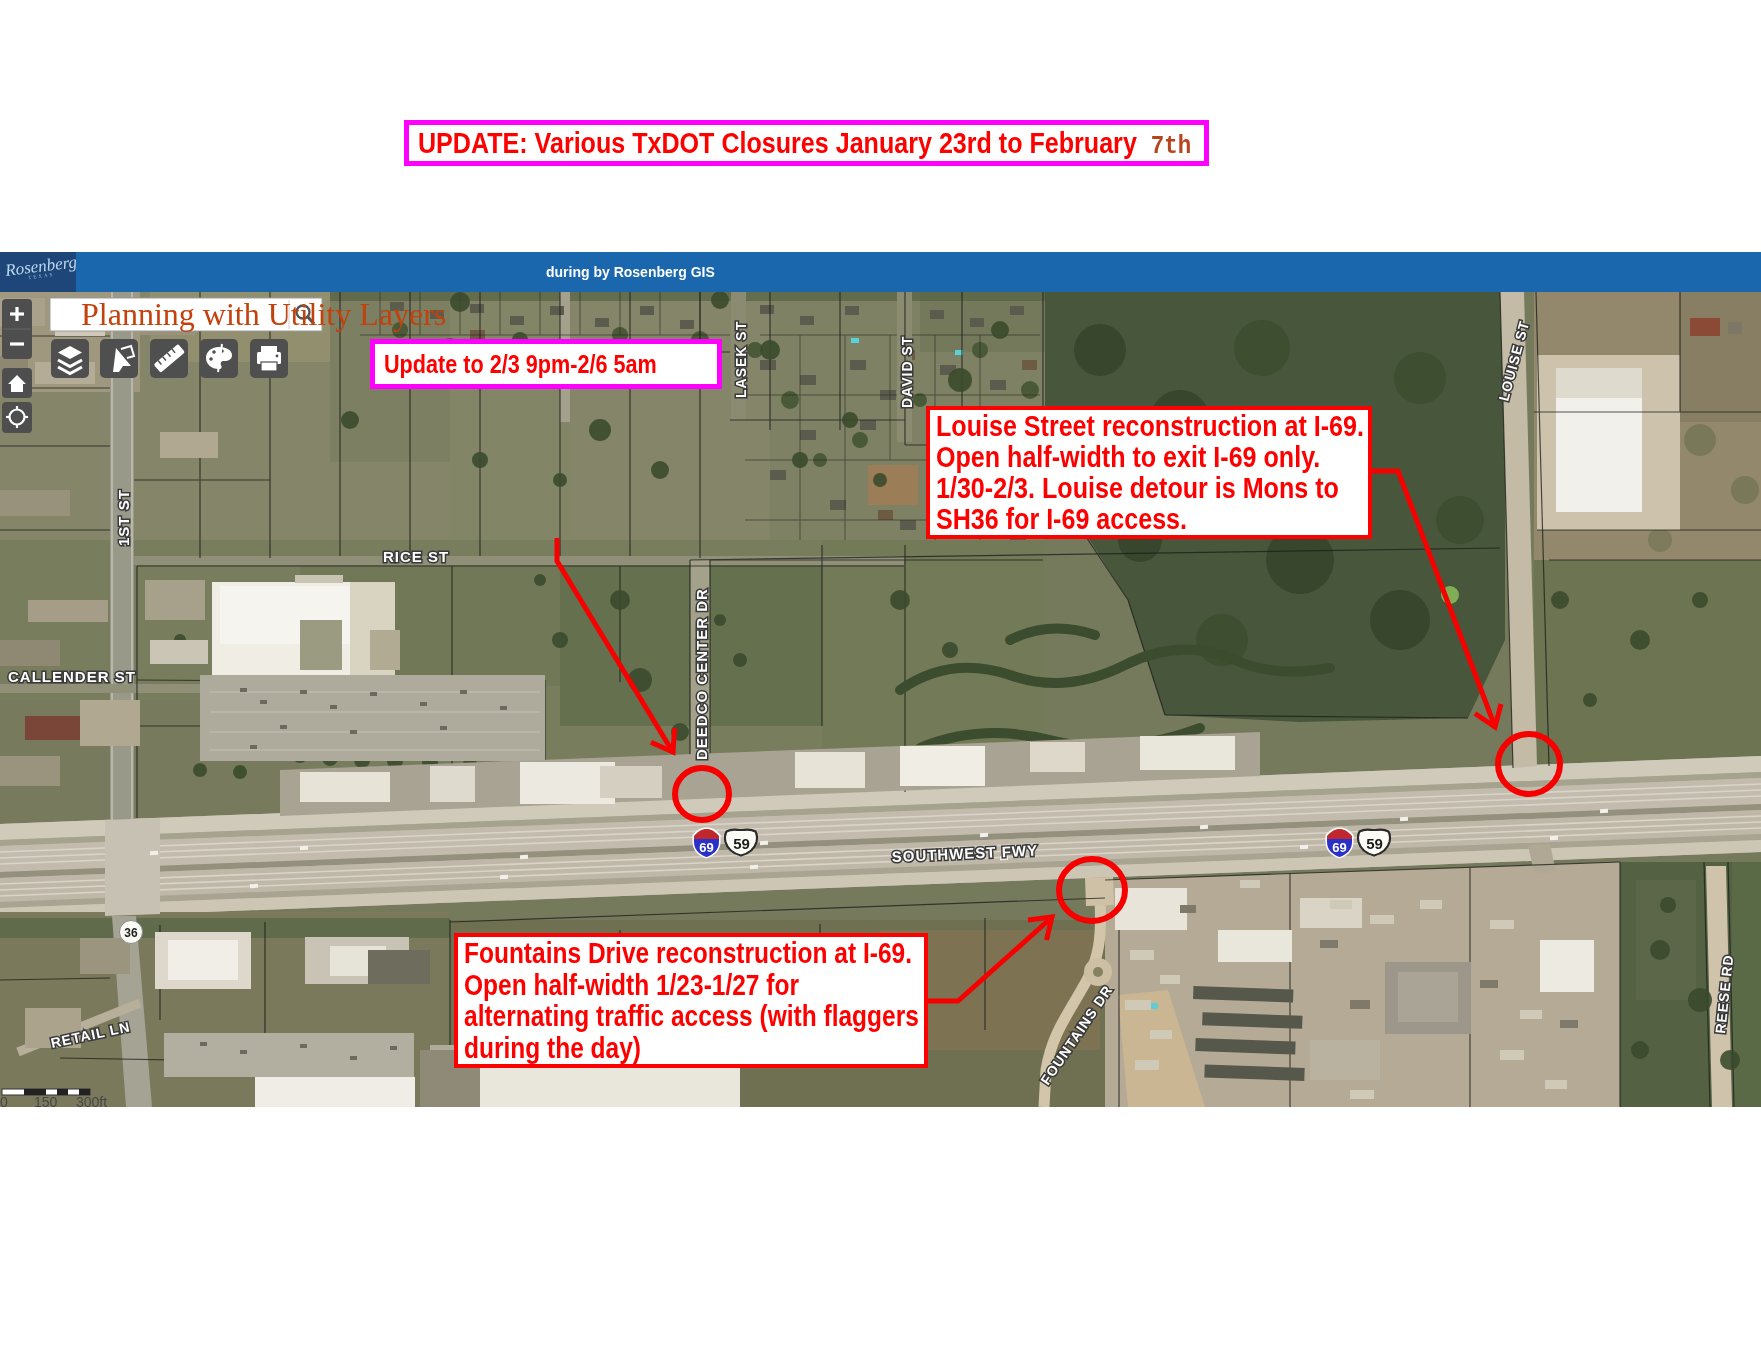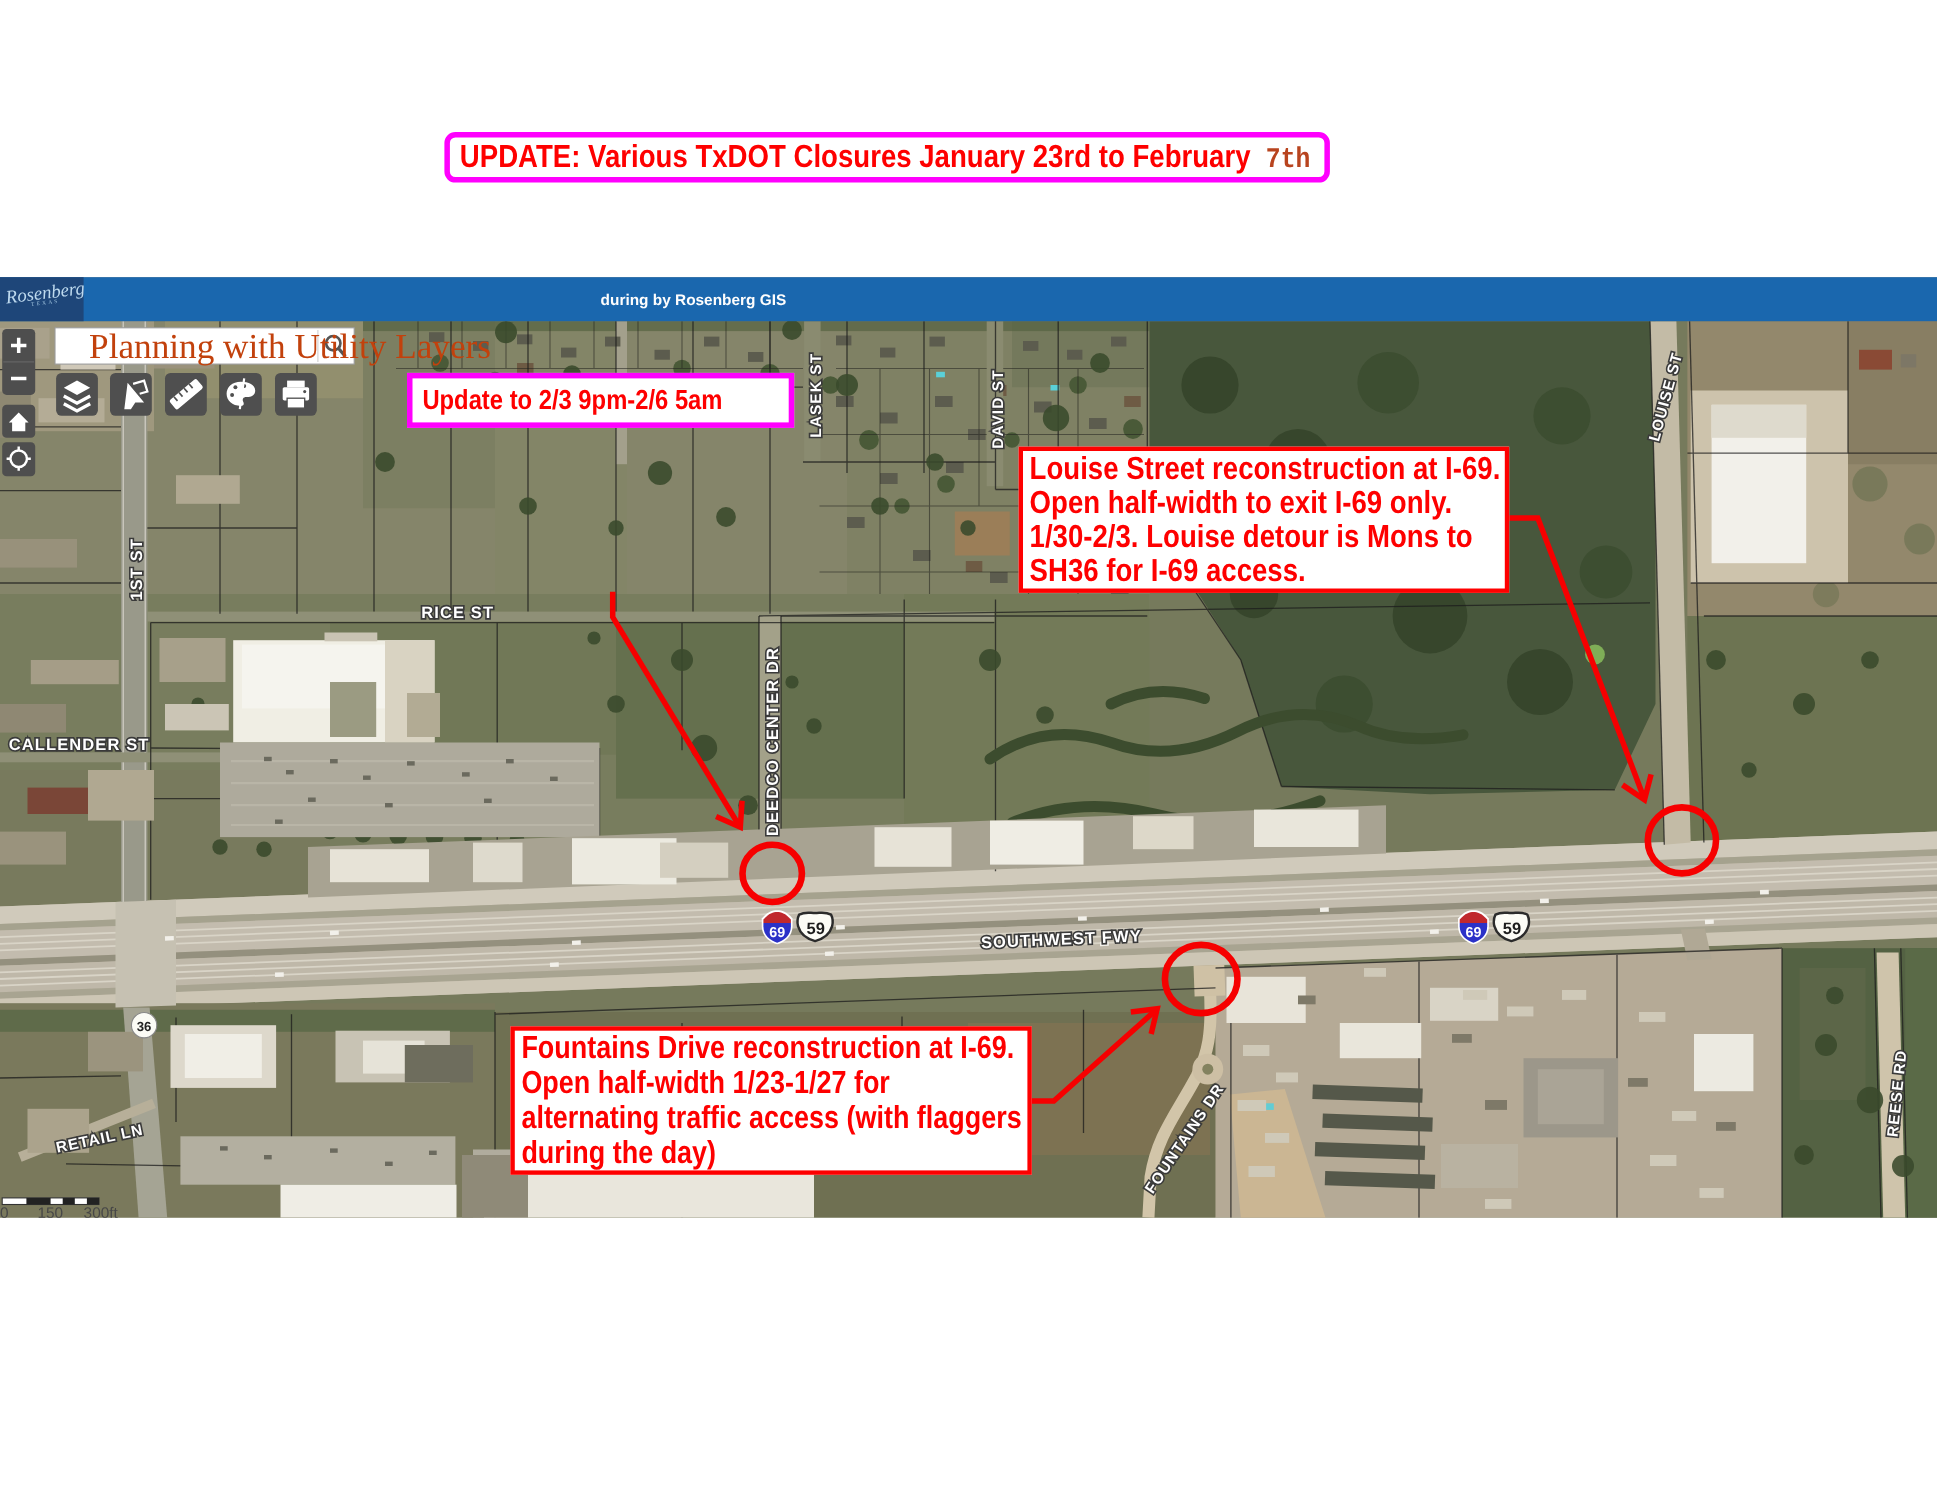--- a/index.html
+++ b/index.html
@@ -8,21 +8,21 @@
 .red{border:4px solid #fe0000;}
 .mag{border:5px solid #ff00fe;}
 .mono{font-family:"Liberation Mono",monospace;color:#b8441f;font-weight:bold;}
 .tx{display:inline-block;transform:scaleX(.865);transform-origin:0 50%;}
 svg text{font-family:"Liberation Sans",sans-serif;}
 </style>
 </head>
 <body>
 <div id="page">
 
-<div class="abox mag" style="left:404px;top:120px;width:805px;height:46px;font-size:29px;line-height:36px;padding:0 0 0 9px;border-radius:10px;"><span class="tx">UPDATE: Various TxDOT Closures January 23rd to February &nbsp;<span class="mono" style="font-size:26px;">7th</span></span></div>
+<div class="abox mag" style="left:404px;top:120px;width:805px;height:46px;font-size:29px;line-height:36px;padding:0 0 0 9px;"><span class="tx">UPDATE: Various TxDOT Closures January 23rd to February &nbsp;<span class="mono" style="font-size:26px;">7th</span></span></div>
 <svg width="1761" height="855" viewBox="0 252 1761 855" style="position:absolute;left:0;top:252px">
 
 <rect x="0" y="252" width="1761" height="855" fill="#767a5c"></rect>
 
 <rect x="0" y="292" width="1045" height="270" fill="#85856a"></rect>
 <rect x="0" y="292" width="140" height="100" fill="#9f987e"></rect>
 <rect x="150" y="292" width="180" height="70" fill="#94906f" opacity=".9"></rect>
 <rect x="330" y="292" width="120" height="170" fill="#7c7f62"></rect>
 <rect x="450" y="292" width="120" height="270" fill="#838567"></rect>
 <rect x="770" y="292" width="275" height="270" fill="#7f8164"></rect>
@@ -611,14 +611,14 @@
 <div style="position:absolute;left:81px;top:256px;font-family:'Liberation Serif',serif;font-size:32px;font-weight:normal;color:#c2410c;margin-top:40px;">Planning with Utility Layers</div>
 
 <div style="position:absolute;left:546px;top:264px;font-size:14px;font-weight:bold;color:#fdfdfd;">during by Rosenberg GIS</div>
 
 <div class="abox mag" style="left:370px;top:339px;width:352px;height:50px;font-size:25px;line-height:40px;padding:0 0 0 9px;"><span class="tx">Update to 2/3 9pm-2/6 5am</span></div>
 
 
 <div class="abox red" style="left:926px;top:406px;width:446px;height:133px;font-size:29px;line-height:31px;padding:1px 0 0 6px;"><span class="tx">Louise Street reconstruction at I-69.<br>Open half-width to exit I-69 only.<br>1/30-2/3. Louise detour is Mons to<br>SH36 for I-69 access.</span></div>
 
 
-<div class="abox red" style="left:464px;top:933px;width:474px;height:135px;font-size:29px;line-height:31.5px;padding:1px 0 0 6px;"><span class="tx" style="transform:scaleX(.845);">Fountains Drive reconstruction at I-69.<br>Open half-width 1/23-1/27 for<br>alternating traffic access (with flaggers<br>during the day)</span></div>
+<div class="abox red" style="left:454px;top:933px;width:474px;height:135px;font-size:29px;line-height:31.5px;padding:1px 0 0 6px;"><span class="tx" style="transform:scaleX(.845);">Fountains Drive reconstruction at I-69.<br>Open half-width 1/23-1/27 for<br>alternating traffic access (with flaggers<br>during the day)</span></div>
 </div>
 
 </body></html>

